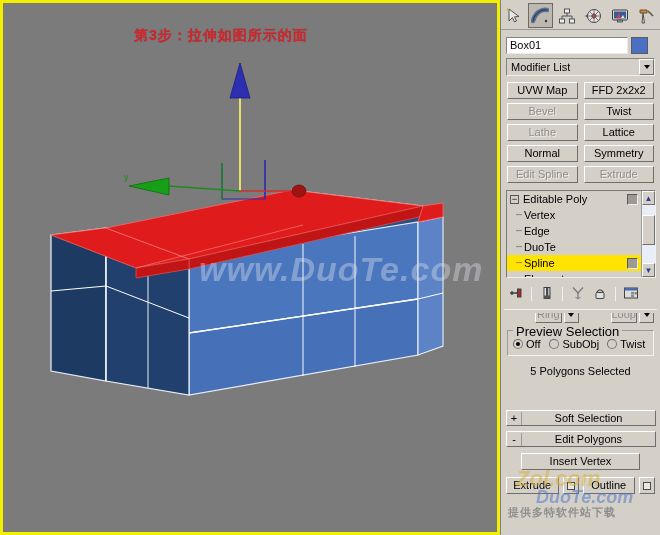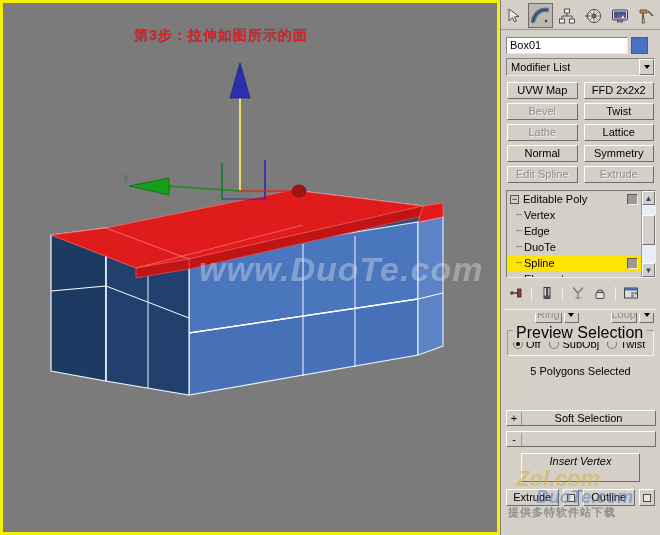--- a/index.html
+++ b/index.html
@@ -257,21 +257,21 @@
   .groupbox {
     margin: 6px 6px 0 6px;
     border: 1px solid #9a9a9a;
     border-right-color: #f3f3f3; border-bottom-color: #f3f3f3;
     padding: 7px 5px 5px 5px;
     position: relative;
   }
   .group-title {
     position: absolute; top: -7px; left: 5px;
     background: #d4d0c8; padding: 0 3px;
-    font-size: 16px;
+    font-size: 13px;
   }
   .radio-row { display: flex; align-items: center; gap: 3px; }
   .radio-item { display: flex; align-items: center; gap: 3px; }
   .radio {
     width: 10px; height: 10px; border-radius: 50%;
     background: #d4d0c8;
     border: 1px solid #7d7d7d;
     border-top-color: #6a6a6a; border-left-color: #6a6a6a;
     display: flex; align-items: center; justify-content: center;
   }
@@ -298,24 +298,24 @@
   .rollout .sign {
     width: 15px; text-align: center;
     border-right: 1px solid #9a9a9a;
     line-height: 13px;
     font-size: 11px;
   }
   .rollout .rtitle { flex: 1; text-align: center; line-height: 13px; }
 
   #insert-vertex {
     margin: 6px 20px 0 20px;
-    height: 29px;
+    height: 17px;
     background: #d4d0c8;
     border: 1px solid; border-color: #fff #6d6d6d #6d6d6d #fff;
-    font-size: 11px; line-height: 15px; text-align: center; font-style: italic;
+    font-size: 11px; line-height: 15px; text-align: center;
   }
   #extrude-row {
     margin: 7px 5px 0 5px;
     display: flex; align-items: center; gap: 4px;
   }
   .ex-btn {
     flex: 1; height: 17px;
     background: #d4d0c8;
     border: 1px solid; border-color: #fff #6d6d6d #6d6d6d #fff;
     font-size: 11px; line-height: 15px; text-align: center;
@@ -653,20 +653,21 @@
 
     <div id="sel-count">5 Polygons Selected</div>
 
     <div class="rollout" style="margin-top:33px;">
       <div class="sign">+</div>
       <div class="rtitle">Soft Selection</div>
     </div>
 
     <div class="rollout">
       <div class="sign">-</div>
+      <div class="rtitle">Edit Polygons</div>
     </div>
 
     <div id="insert-vertex">Insert Vertex</div>
 
     <div id="extrude-row">
       <div class="ex-btn">Extrude</div>
       <div class="ex-box">
         <span></span>
       </div>
       <div class="ex-btn">Outline</div>

